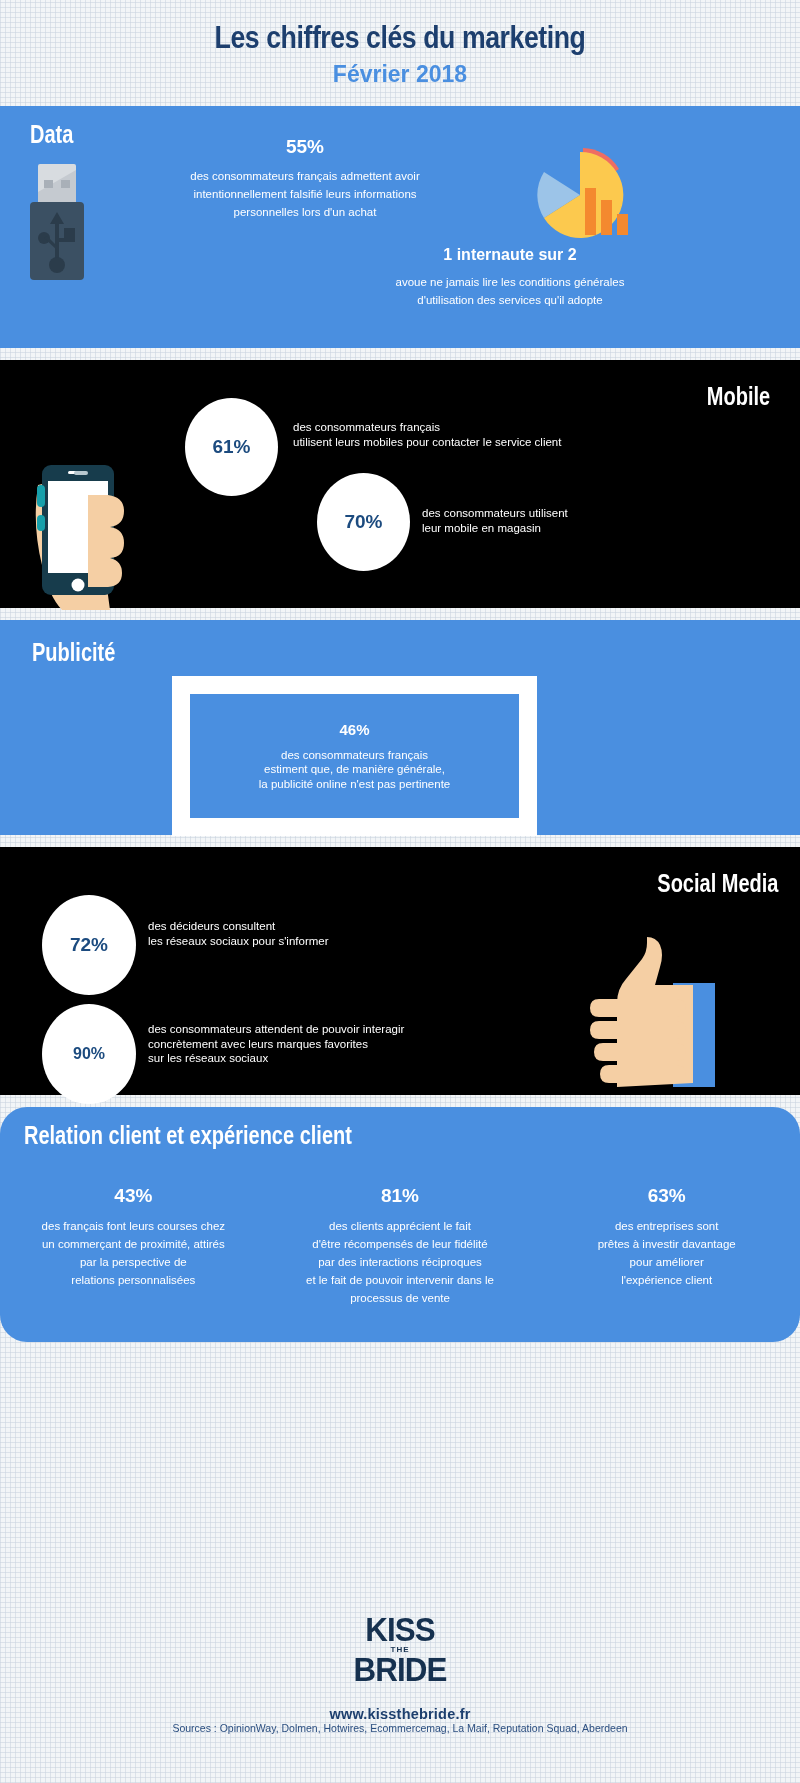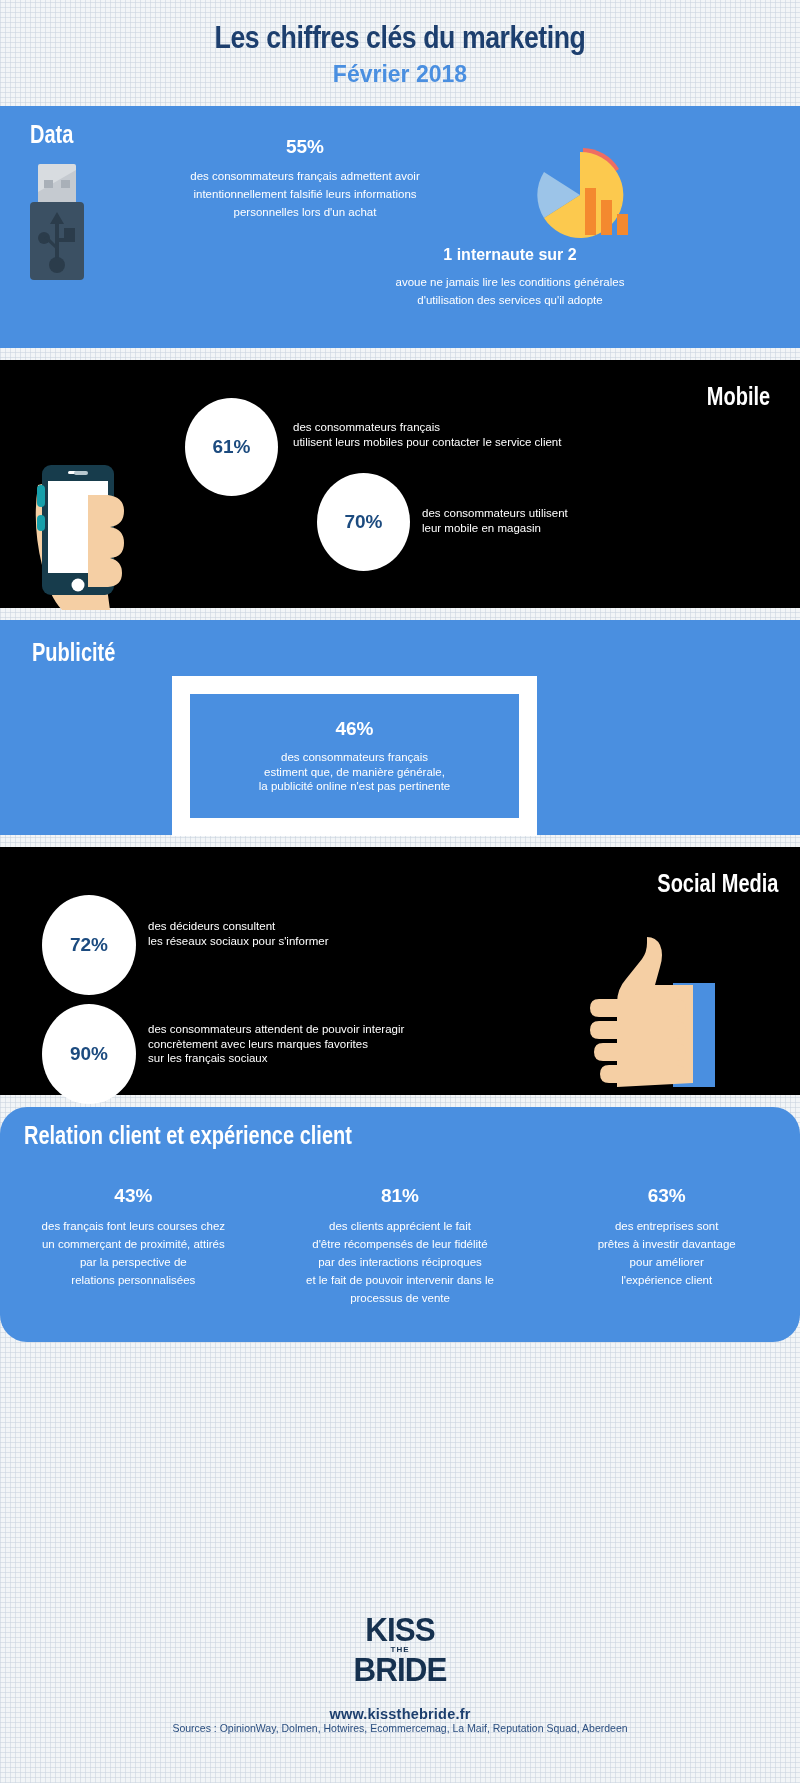--- a/index.html
+++ b/index.html
@@ -109,29 +109,29 @@
     position: absolute; left: 172px; top: 56px;
     width: 365px; height: 160px;
     background: #ffffff; padding: 18px;
   }
   #pub-inner {
     width: 100%; height: 100%;
     background: #4a8fe0;
     display: flex; flex-direction: column;
     align-items: center; justify-content: center;
   }
-  #pub-inner .pct { font-size: 19px; margin-bottom: 10px; }
+  #pub-inner .pct { font-size: 15px; margin-bottom: 10px; }
   #pub-inner .body-txt { text-align: center; }
 
   
   #band-social { height: 248px; }
   #social-title { position: absolute; right: 22px; top: 22px; }
   #s-c1 { position: absolute; left: 42px; top: 48px; width: 94px; height: 100px; font-size: 19px; }
   #s-t1 { position: absolute; left: 148px; top: 72px; width: 380px; }
-  #s-c2 { position: absolute; left: 42px; top: 157px; width: 94px; height: 100px; font-size: 19px; }
+  #s-c2 { position: absolute; left: 42px; top: 157px; width: 94px; height: 100px; font-size: 16px; }
   #s-t2 { position: absolute; left: 148px; top: 175px; width: 380px; }
   #thumb { position: absolute; left: 555px; top: 90px; width: 160px; height: 150px; }
 
   
   #band-rel { height: 235px; border-radius: 27px; }
   #rel-title { position: absolute; left: 24px; top: 14px; }
   .rel-cols {
     position: absolute; top: 78px; left: 0; width: 800px;
     display: flex;
   }
@@ -271,21 +271,21 @@
     <span>72%</span>
   </div>
   <div class="body-txt nl" id="s-t1" style="white-space: pre-line;">des décideurs consultent
 les réseaux sociaux pour s'informer</div>
 
   <div class="circle" id="s-c2">
     <span>90%</span>
   </div>
   <div class="body-txt nl" id="s-t2" style="white-space: pre-line;">des consommateurs attendent de pouvoir interagir
 concrètement avec leurs marques favorites
-sur les français sociaux</div>
+sur les réseaux sociaux</div>
 
   <svg id="thumb" viewBox="0 0 160 150">
     <path d="M118 150 L118 46 L160 46 L160 150 Z" fill="#4a8fe0"></path>
     <path d="M62 150 L62 66 q0 -14 9 -24 l16 -20 q5 -7 5 -16 l0 -6 q9 0 13 8 q4 9 0 22 l-5 18 l38 0 l0 98 Z" fill="#f5cfa4"></path>
     <path d="M44 62 l78 0 q9 0 9 9 q0 9 -9 9 l-78 0 q-9 0 -9 -9 q0 -9 9 -9 Z" fill="#f5cfa4"></path>
     <path d="M44 84 l78 0 q9 0 9 9 q0 9 -9 9 l-78 0 q-9 0 -9 -9 q0 -9 9 -9 Z" fill="#f5cfa4"></path>
     <path d="M48 106 l74 0 q9 0 9 9 q0 9 -9 9 l-74 0 q-9 0 -9 -9 q0 -9 9 -9 Z" fill="#f5cfa4"></path>
     <path d="M54 128 l68 0 q9 0 9 9 q0 9 -9 9 l-68 0 q-9 0 -9 -9 q0 -9 9 -9 Z" fill="#f5cfa4"></path>
   </svg>
 </div>

